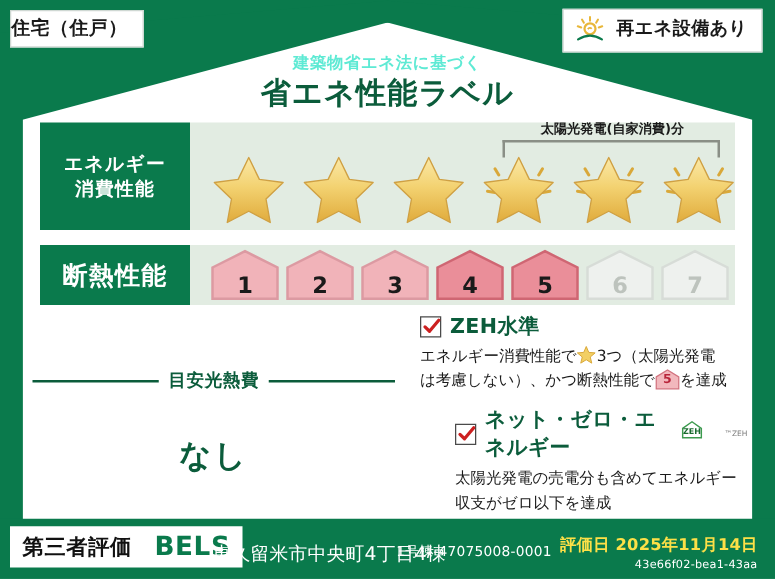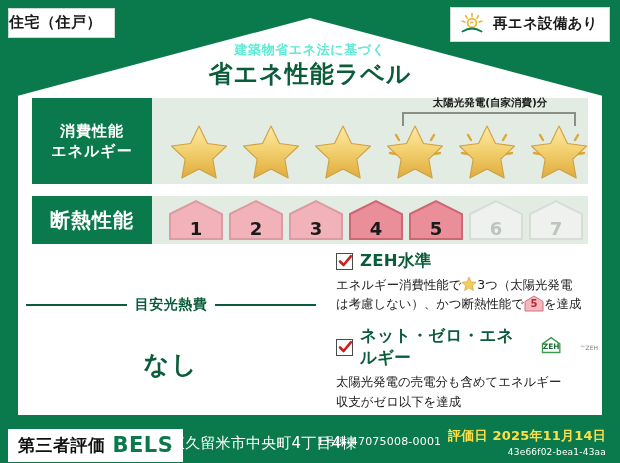--- a/index.html
+++ b/index.html
@@ -156,41 +156,41 @@
     width: 17px; height: 17px; border: 1.6px solid #4a4a4a; background: #fff;
     position: relative; flex: 0 0 auto;
   }
   .chk svg { position: absolute; left: 1px; top: 0px; width: 15px; height: 15px; }
   .crit-title {
     font-size: 16.5px; font-weight: 700; color: #0b5c3b; letter-spacing: .3px;
   }
   .crit-body {
     font-size: 12.4px; color: #1a1a1a; line-height: 1.55; letter-spacing: 0;
   }
-  .crit-2 { margin-top: 12px; }
+  .crit-2 { margin-top: 12px; margin-left: 28px; }
   .inline-star { display: inline-block; vertical-align: -3px; width: 16px; height: 16px; }
   .inline-grade {
     display: inline-block; vertical-align: -4px; width: 20px; height: 17px; position: relative;
   }
   .inline-grade span {
     position: absolute; left: 0; right: 0; bottom: 1px; text-align: center;
     font-size: 10px; font-weight: 700; color: #b8253a;
   }
   .zeh-logo { display: inline-block; vertical-align: -6px; width: 40px; height: 22px; margin-left: 3px; }
   .zeh-tm { font-size: 6px; color: #7a7a7a; vertical-align: 6px; letter-spacing: 0; }
 
   
   .footer {
     position: absolute; left: 0; bottom: 0; width: 620px; height: 48px;
     background: #0a7a4c;
   }
   .bels-chip {
     position: absolute; left: 8px; top: 6px;
     background: #fff; padding: 4px 10px 5px 10px;
-    display: flex; align-items: flex-end; gap: 7px; margin-top: 8px;
+    display: flex; align-items: flex-end; gap: 18px;
   }
   .bels-chip .ja { font-size: 17px; font-weight: 700; color: #111; letter-spacing: .5px; }
   .bels-chip .en { font-size: 21px; font-weight: 700; color: #0a7a4c; letter-spacing: .5px; }
   .foot-addr {
     position: absolute; left: 170px; top: 19px;
     color: #fff; font-size: 15px; letter-spacing: .2px;
   }
   .foot-bldg {
     position: absolute; left: 317px; top: 19px;
     color: #fff; font-size: 11px; letter-spacing: .2px;
@@ -227,22 +227,22 @@
       </svg>
     </span>
     <span class="txt">再エネ設備あり</span>
   </div>
 
   <div class="head-sub">建築物省エネ法に基づく</div>
   <div class="head-main">省エネ性能ラベル</div>
 
   <div class="row row-energy">
     <div class="row-label">
+      <span>エネルギー</span>
       <span>消費性能</span>
-      <span>エネルギー</span>
     </div>
     <div class="row-body">
       <div class="solar-bracket-label">太陽光発電(自家消費)分</div>
       <div class="solar-bracket"></div>
       <div class="stars" id="stars-host">
           <span class="star-wrap">
             <svg viewBox="0 0 66 60">
       <defs>
                 <linearGradient id="g0" x1="0" y1="0" x2="0" y2="1">
         <stop offset="0%" stop-color="#fbe9a8"></stop>

